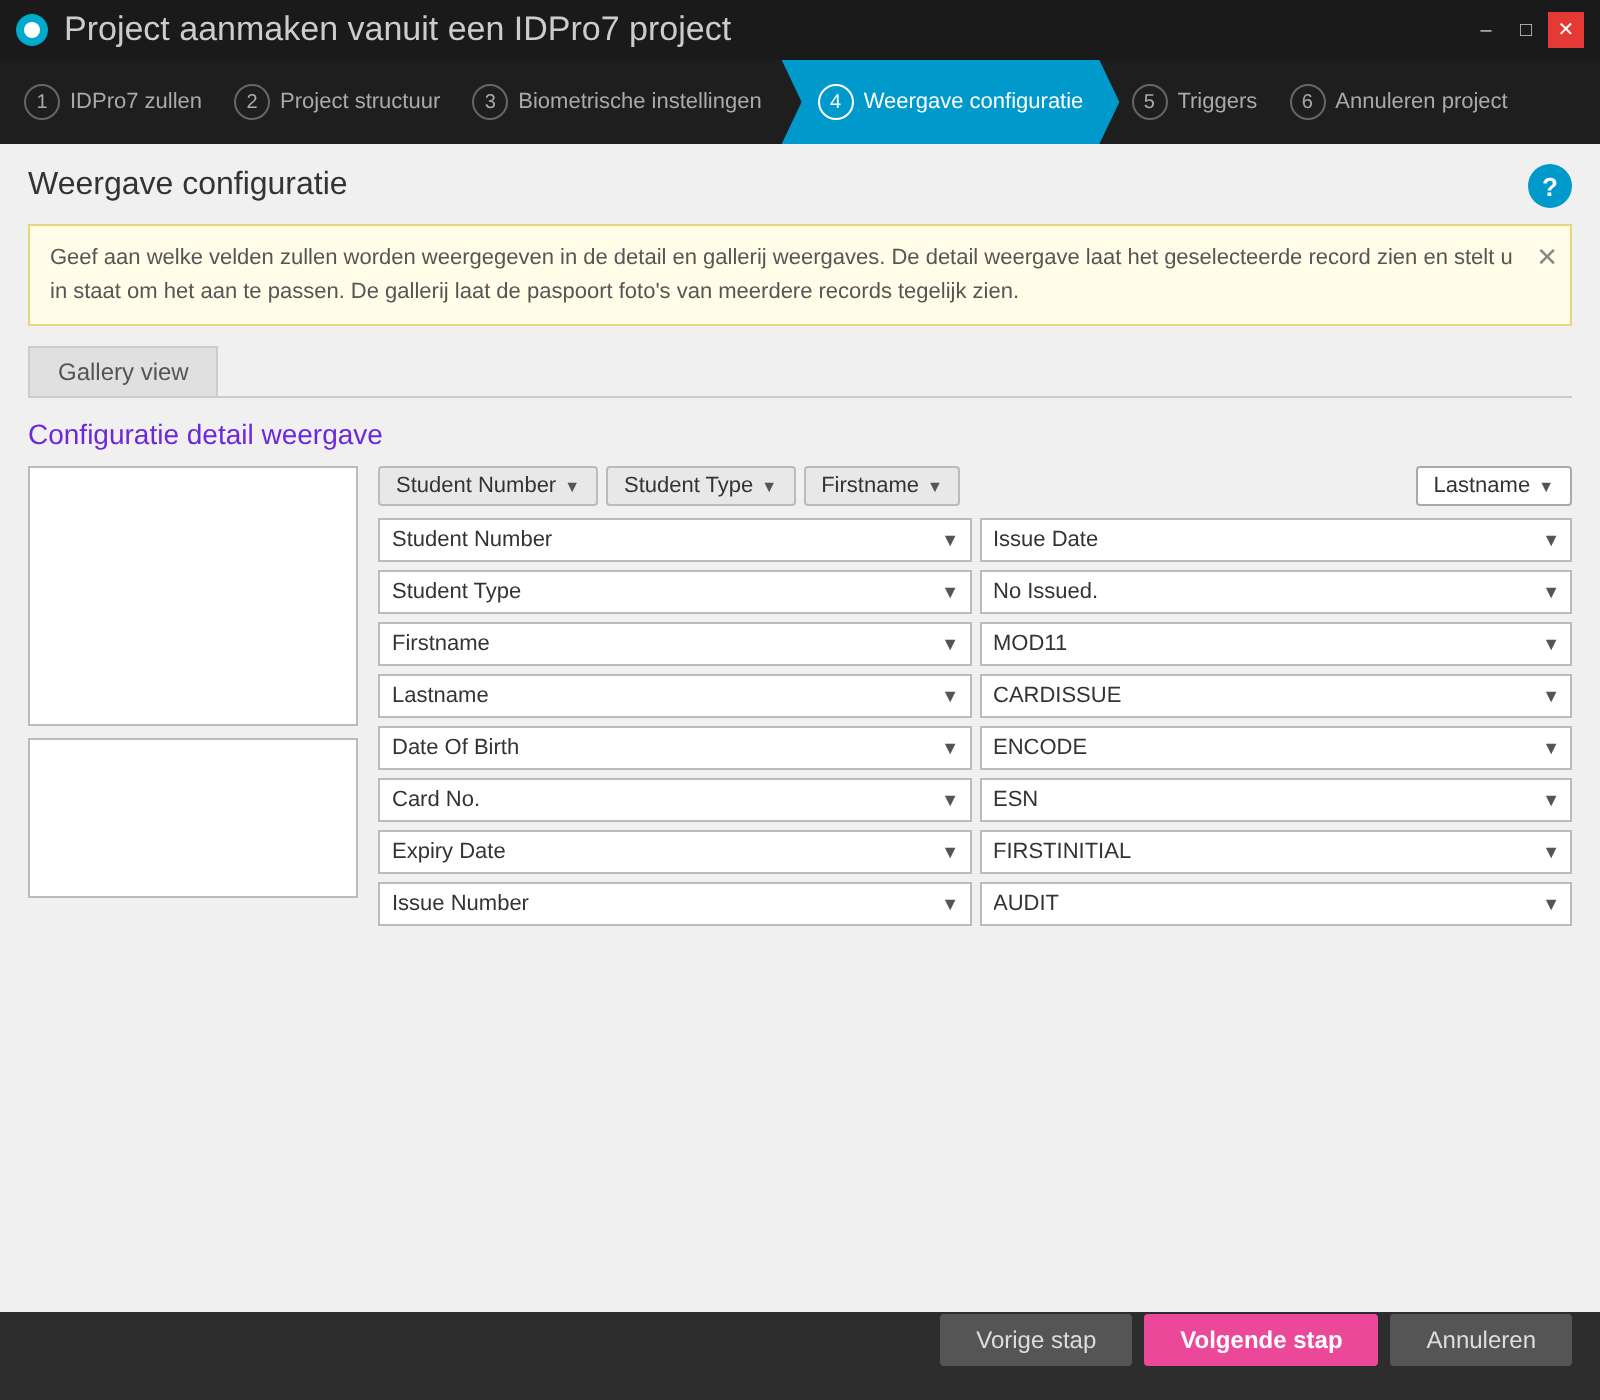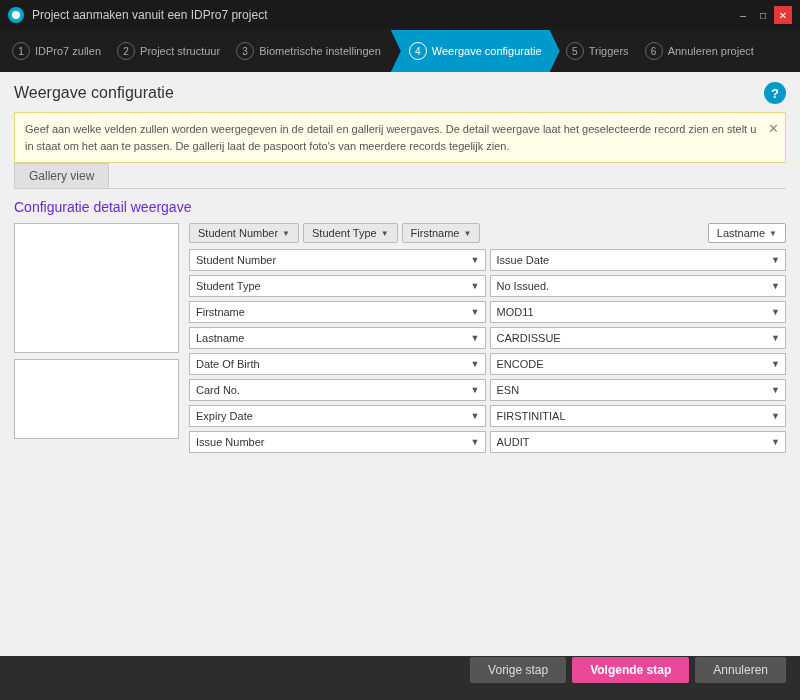--- a/index.html
+++ b/index.html
@@ -10,21 +10,21 @@
       background: #1a1a1a;
       color: #fff;
       height: 30px;
       display: flex;
       align-items: center;
       padding: 0 8px;
       justify-content: space-between;
     }
     .title-bar-left { display: flex; align-items: center; gap: 8px; }
     .title-bar-icon { width: 16px; height: 16px; background: #00aacc; border-radius: 50%; display: flex; align-items: center; justify-content: center; }
-    .title-bar-title { font-size: 12px; color: #ccc; }
+    .title-bar-title { font-size: 17px; color: #ccc; }
     .title-bar-controls { display: flex; gap: 2px; }
     .title-btn { width: 18px; height: 18px; display: flex; align-items: center; justify-content: center; font-size: 10px; color: #ccc; cursor: pointer; }
     .title-btn.close { background: #e53935; color: #fff; }
 
     
     .wizard-bar {
       background: #1e1e1e;
       height: 42px;
       display: flex;
       align-items: center;
@@ -85,20 +85,21 @@
 
     
     .info-box {
       background: #fffde7;
       border: 1px solid #e6d87a;
       padding: 8px 28px 8px 10px;
       font-size: 11px;
       color: #555;
       line-height: 1.5;
       position: relative;
+      margin-bottom: 10px;
     }
     .info-box-close {
       position: absolute; top: 6px; right: 6px;
       cursor: pointer; color: #888; font-size: 13px;
     }
 
     
     .tabs { display: flex; margin-bottom: 0; border-bottom: 1px solid #ccc; }
     .tab {
       padding: 5px 14px;

